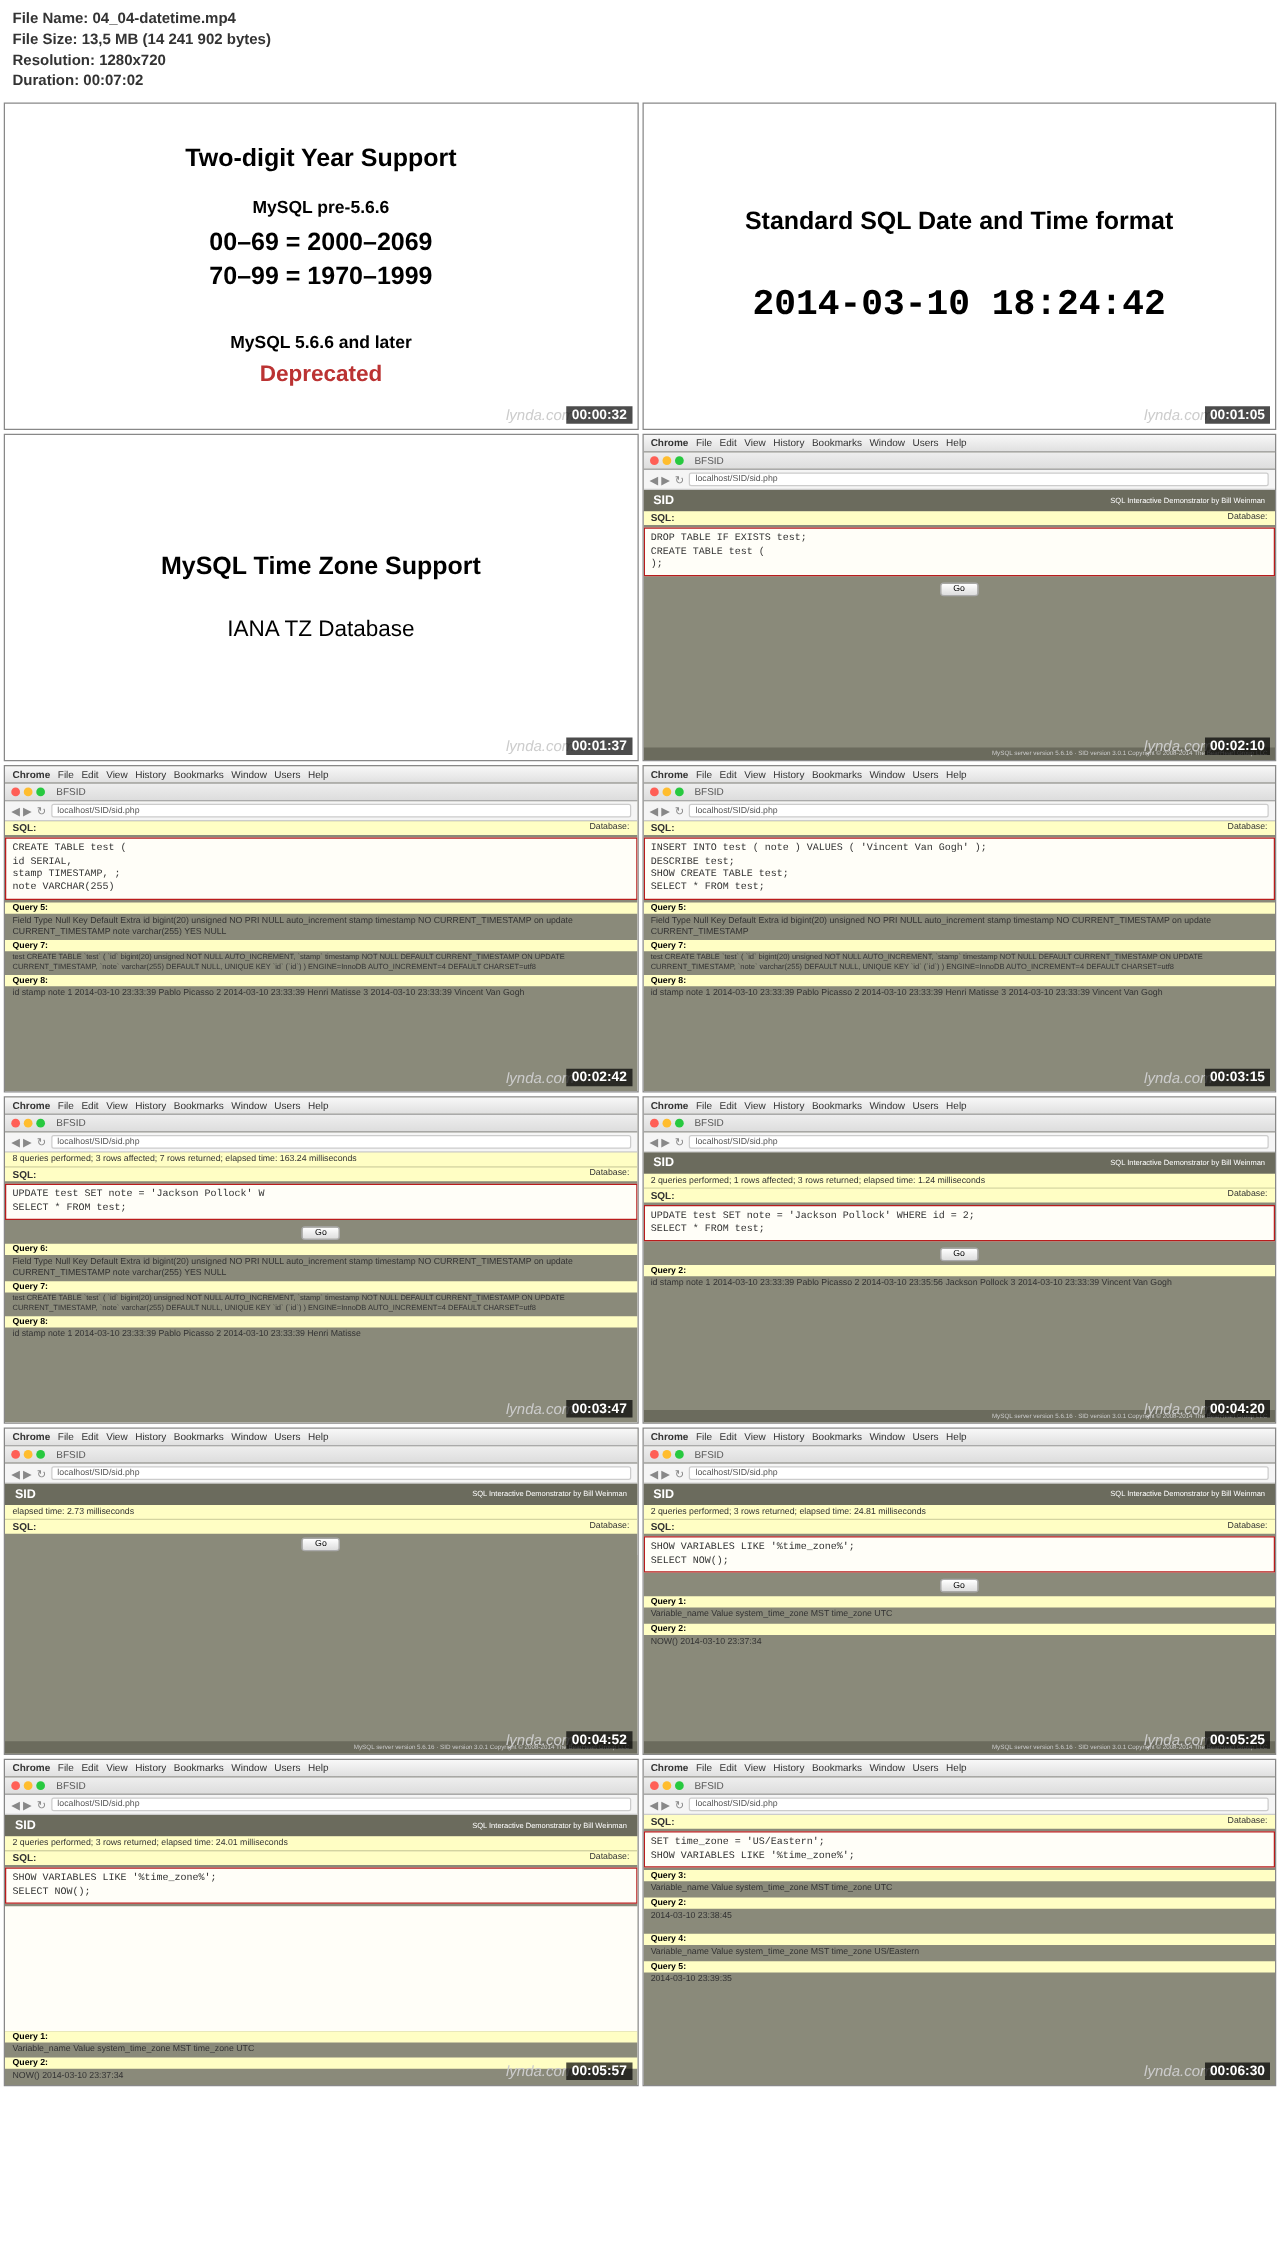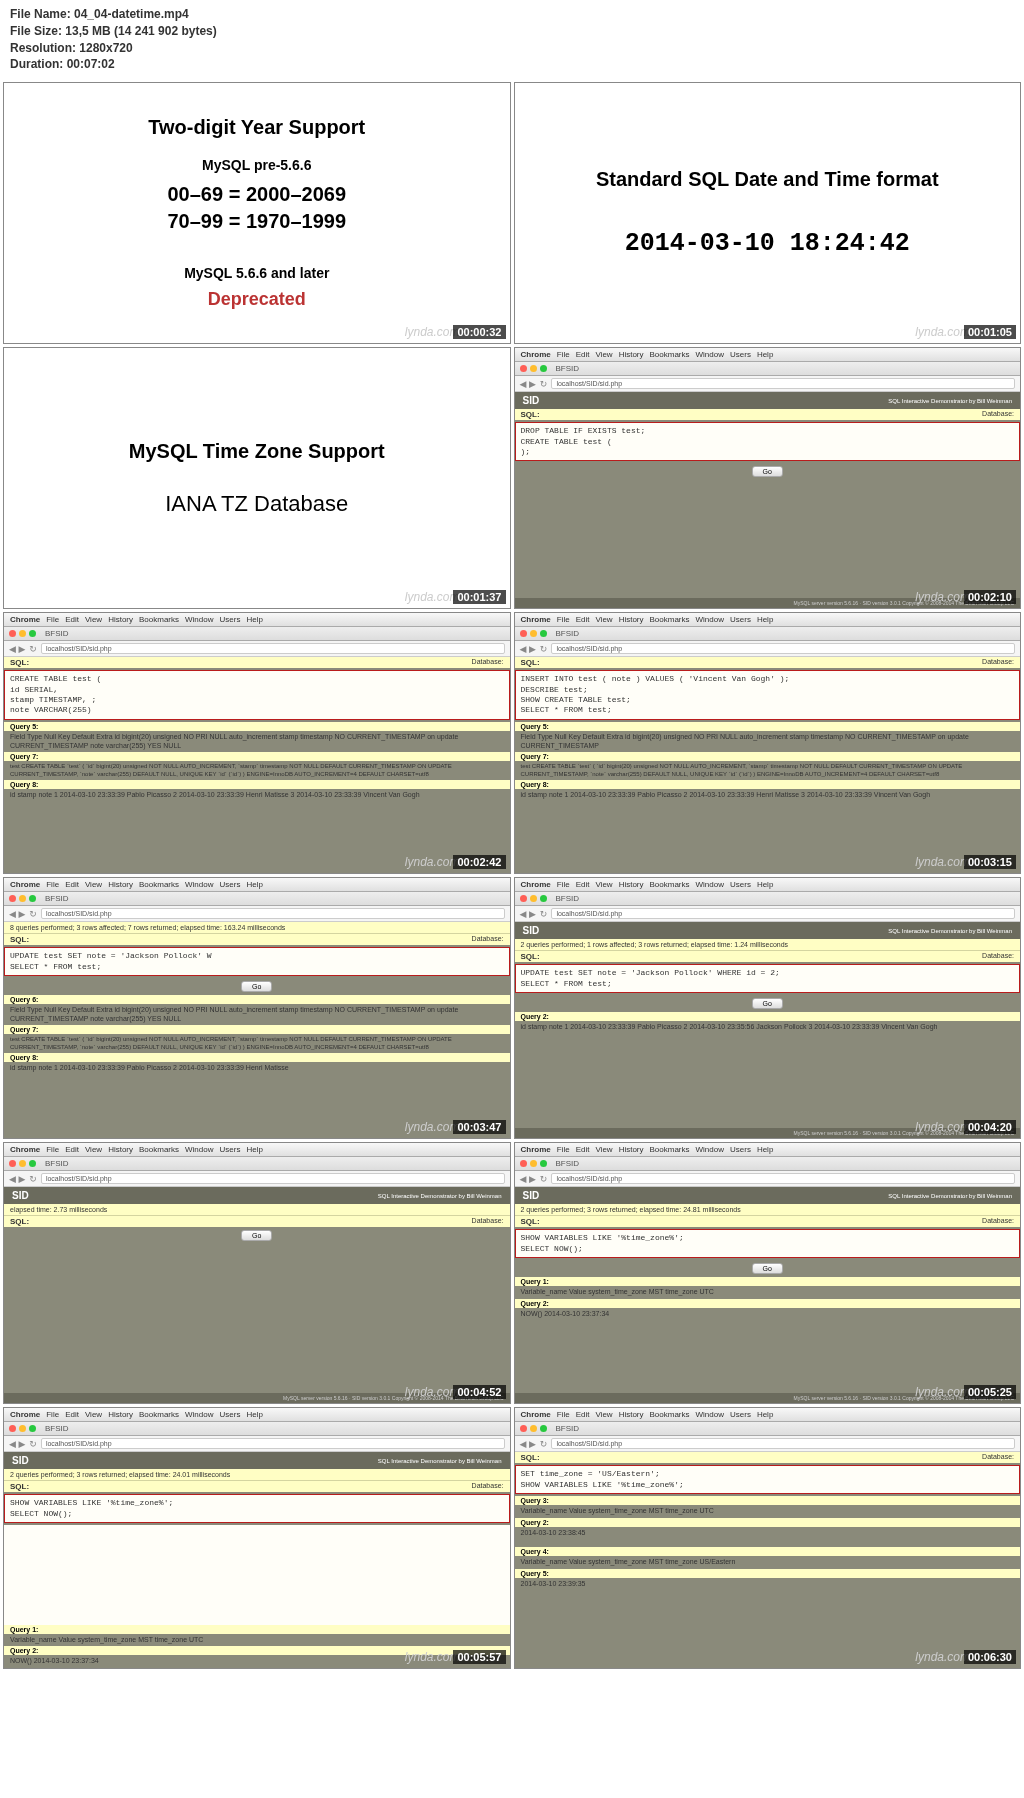--- a/index.html
+++ b/index.html
@@ -6,21 +6,21 @@
 body { font-family: Arial, sans-serif; background: #fff; width: 1024px; }
 .meta { padding: 6px 10px; font-size: 12px; color: #333; font-weight: bold; line-height: 1.4; }
 .hdr-row { display: flex; justify-content: space-between; align-items: center; }
 .brand { font-size: 42px; font-weight: bold; color: #ddd; padding: 8px 14px; letter-spacing: -1px; }
 .grid { display: grid; grid-template-columns: 1fr 1fr; gap: 3px; padding: 3px; }
 .thumb { border: 1px solid #888; height: 262px; position: relative; overflow: hidden; background: #fff; font-size: 8px; }
 .slide { display: flex; flex-direction: column; align-items: center; justify-content: center; height: 100%; padding: 20px; }
 .slide h2 { font-size: 20px; font-weight: bold; margin-bottom: 18px; text-align: center; }
 .slide .sub { font-size: 14px; font-weight: bold; margin-bottom: 8px; }
 .slide .big { font-size: 20px; font-weight: bold; margin: 2px 0; }
-.slide .mono { font-family: "Courier New", monospace; font-size: 25px; font-weight: bold; }
+.slide .mono { font-family: "Courier New", monospace; font-size: 29px; font-weight: bold; }
 .slide .dep { color: #b33; font-weight: bold; font-size: 18px; }
 .ts { position: absolute; bottom: 4px; right: 4px; background: rgba(0,0,0,0.7); color: #fff; font-size: 11px; padding: 1px 4px; font-weight: bold; }
 .wm { position: absolute; bottom: 4px; right: 50px; color: #ccc; font-size: 12px; font-style: italic; }
 
 .mac { height: 100%; display: flex; flex-direction: column; background: #8a8a7a; }
 .menubar { background: linear-gradient(#f8f8f8,#e0e0e0); font-size: 8px; padding: 2px 6px; color: #333; border-bottom: 1px solid #aaa; display: flex; gap: 6px; }
 .menubar span:first-child { font-weight: bold; }
 .traffic { display: flex; gap: 3px; padding: 2px 5px; background: linear-gradient(#eee,#ddd); border-bottom: 1px solid #aaa; align-items: center; }
 .dot { width: 7px; height: 7px; border-radius: 50%; }
 .dr { background: #ff5f56; } .dy { background: #ffbd2e; } .dg { background: #27c93f; }
@@ -73,21 +73,21 @@
     <h2>Standard SQL Date and Time format</h2>
     <div class="mono" style="margin-top:20px">2014-03-10 18:24:42</div>
   </div>
   <div class="wm">lynda.com</div>
   <div class="ts">00:01:05</div>
 </div>
 
 <div class="thumb">
   <div class="slide">
     <h2>MySQL Time Zone Support</h2>
-    <div style="font-size:22px;margin-top:10px">IANA TZ Database</div>
+    <div style="font-size:18px;margin-top:10px">IANA TZ Database</div>
   </div>
   <div class="wm">lynda.com</div>
   <div class="ts">00:01:37</div>
 </div>
 
 <div class="thumb">
   <div class="mac">
     <div class="menubar">
       <span>Chrome</span>
           <span>File</span>

